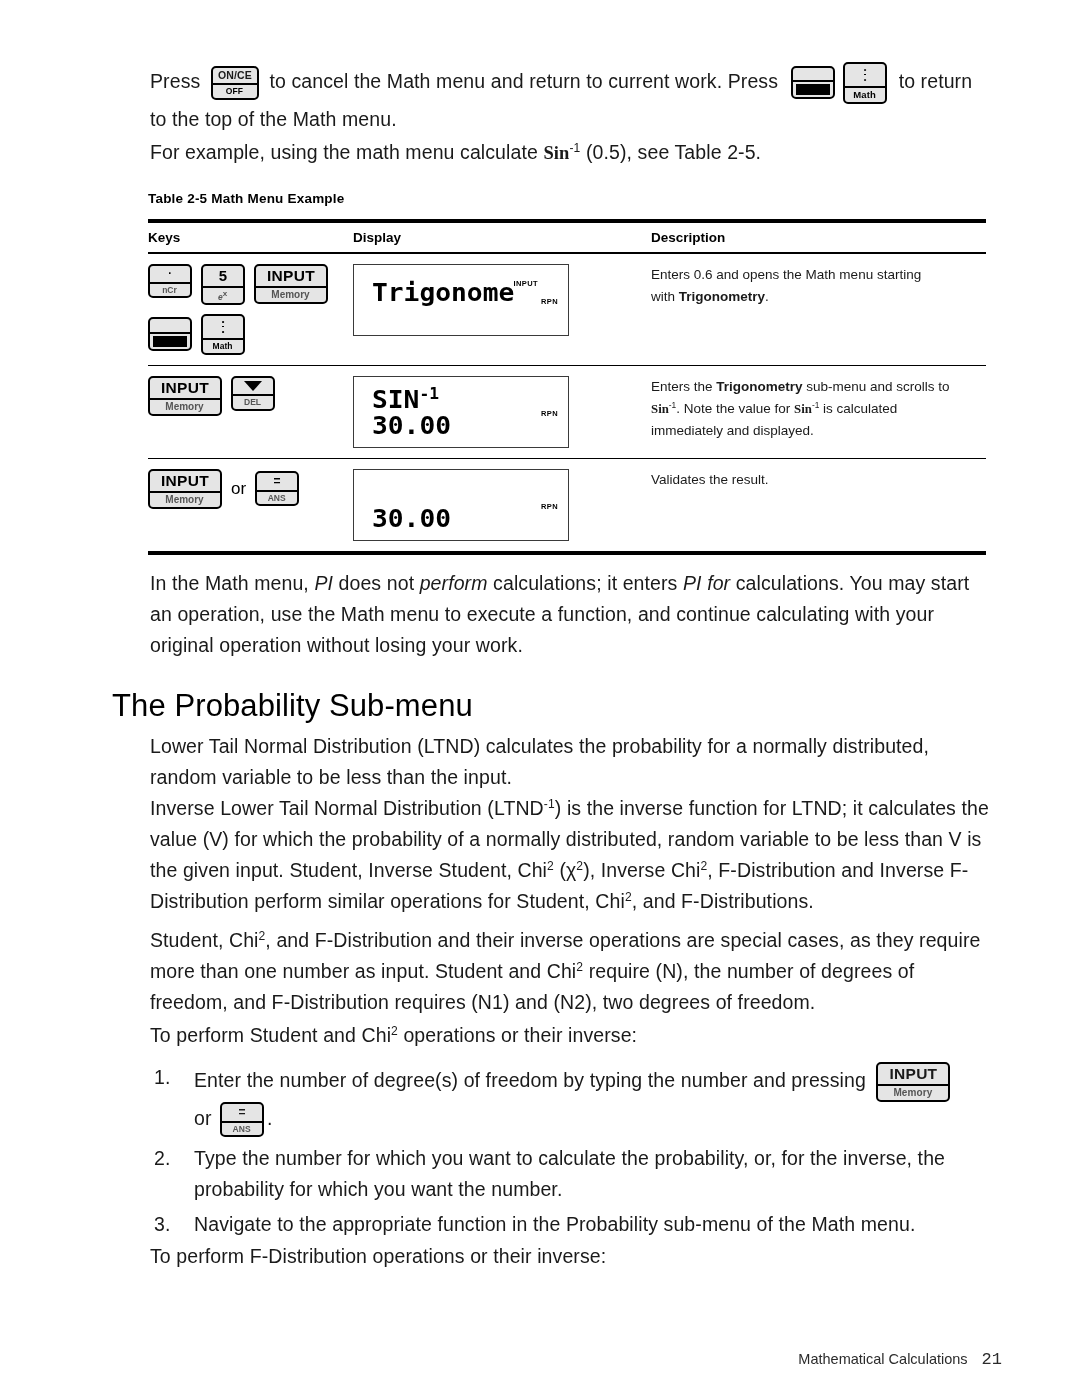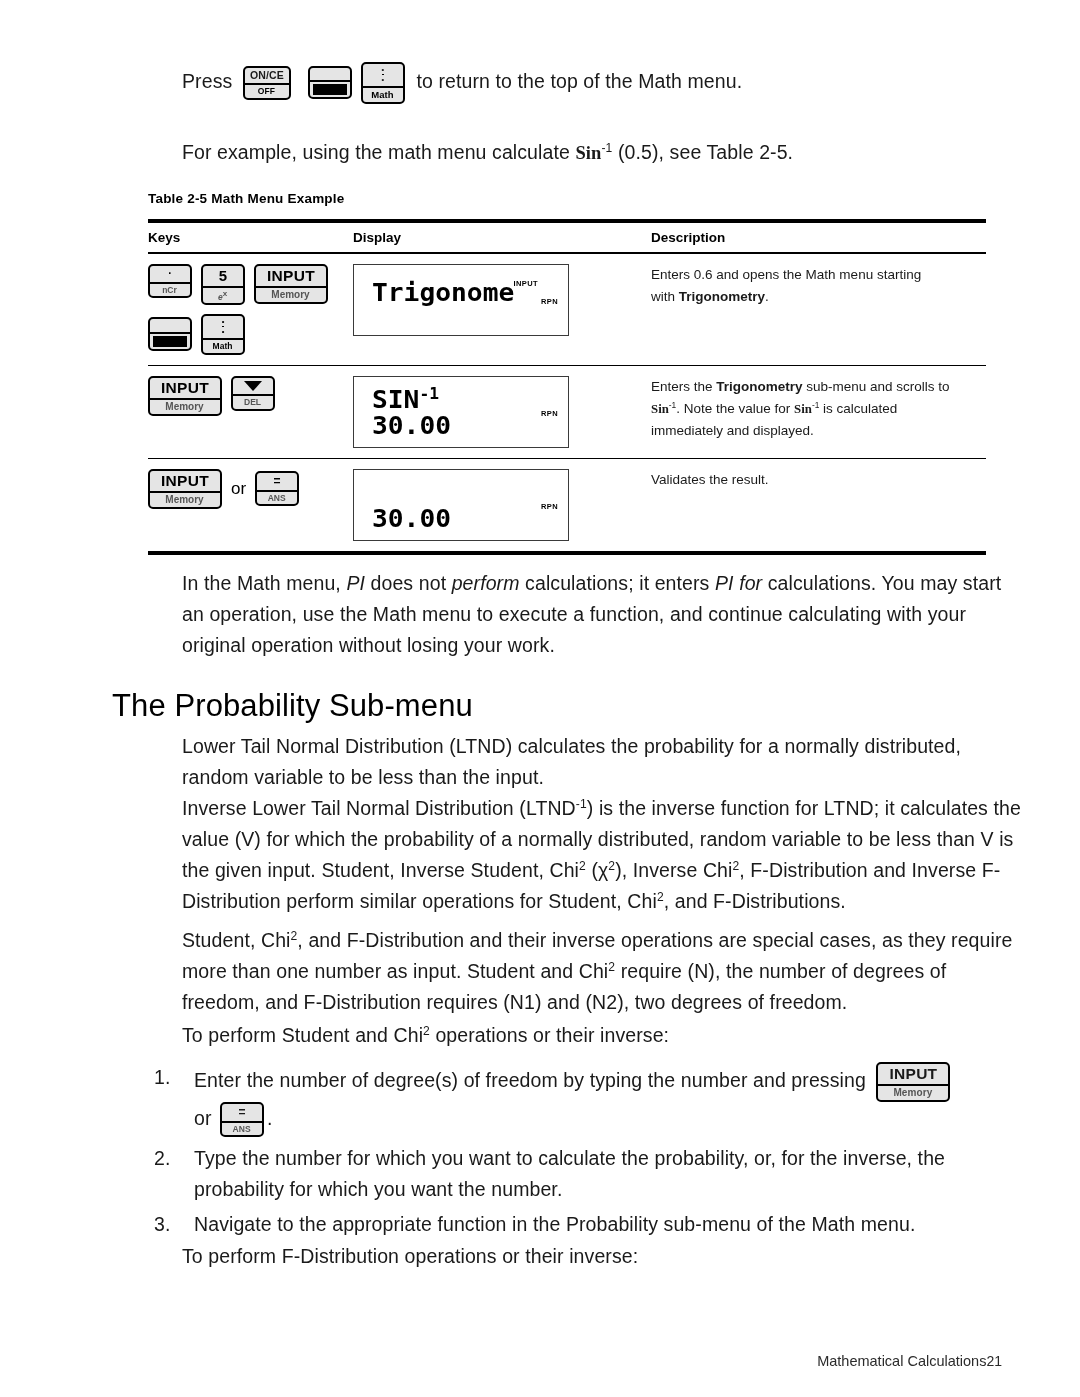--- a/index.html
+++ b/index.html
@@ -15,21 +15,20 @@
   }
 
   .page { position: relative; width: 1080px; height: 1397px; }
 
   
   .body-text {
     font-size: 19.5px;
     line-height: 31px;
     color: #1a1a1a;
     letter-spacing: 0.1px;
-    margin-left: 32px;
   }
 
   em.it { font-style: italic; }
   b.bd { font-weight: bold; text-align: center; }
 
   sup.sup { font-size: 0.62em; vertical-align: super; line-height: 0; }
   .serif-sin { font-family: "Liberation Serif", serif; font-weight: bold; font-size: 0.95em; }
 
   
   .key {
@@ -178,36 +177,37 @@
   }
 
   
   .footer {
     position: absolute;
     bottom: 28px;
     right: 78px;
     font-size: 14.5px;
     color: #2b2b2b;
   }
-  .footer .pg { font-size: 14px; }
+  .footer .pg { margin-left: 14px; font-size: 17px; font-family: Liberation Mono, monospace; }
   .keyrow { display: flex; gap: 9px; align-items: flex-start; }
   .keyrow2 { display: flex; gap: 9px; align-items: center; margin-top: 9px; }
   .or-word { font-size: 17px; }
 </style>
 </head>
 <body>
 
 <div class="page">
 
   <div class="body-text" style="position:absolute; left:150px; top:62px; width:838px;">
     <span>Press</span>
     <span class="key k-sm k-sq2" style="margin:0 5px;">
       <span class="top dark">ON/CE</span>
       <span class="bot dark">OFF</span>
     </span>
+    <span>to cancel the Math menu and return to current work. Press</span>
     <span class="key k-md k-sq" style="margin:0 3px 0 7px;">
       <span class="top" style="height:14px;"></span>
       <span class="blackbar"></span>
     </span>
     <span class="key k-md k-sq" style="margin:0 6px 0 0;">
       <span class="top">
         <span class="frac"><span class="n">•</span><span class="bar"></span><span class="d">•</span></span>
       </span>
       <span class="bot dark">Math</span>
     </span>

